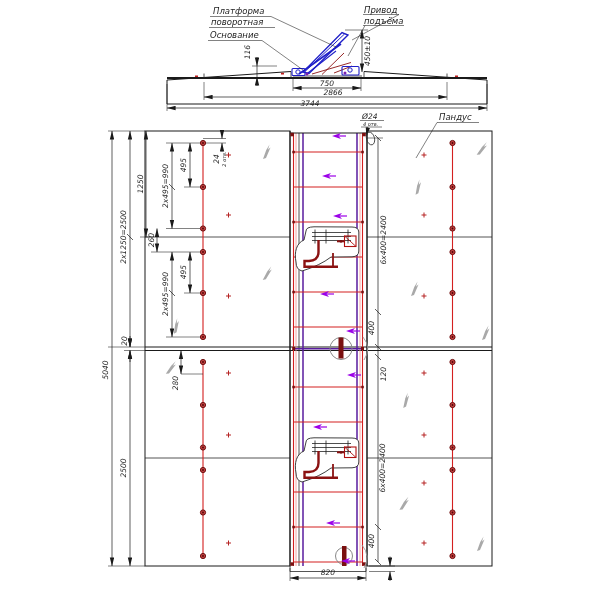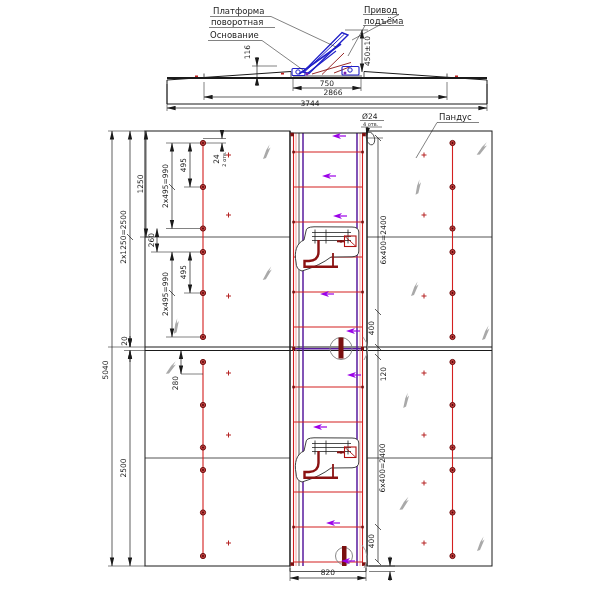--- a/index.html
+++ b/index.html
@@ -1,16 +1,16 @@
 <!DOCTYPE html>
 <html><head>
 <meta charset="utf-8">
 <style>
   html,body{margin:0;padding:0;background:#fff;}
-  .sheet{width:600px;height:584px;position:relative;background:#fff;overflow:hidden;}
+  .sheet{width:600px;height:584px;position:relative;background:#fff;overflow:hidden;font-style:italic;}
   svg{display:block;}
   text{font-family:"DejaVu Sans",sans-serif;font-size:7.5px;fill:#1d1d1d;}
   text.lbl{font-size:8.5px;}
   text.sm{font-size:5px;}
   .dim{stroke:#1a1a1a;stroke-width:.7;fill:none;}
   .ext{stroke:#1a1a1a;stroke-width:.55;fill:none;}
   .out{stroke:#1a1a1a;stroke-width:1;fill:none;}
   .thin{stroke:#2a2a2a;stroke-width:.8;fill:none;}
   .red{stroke:#d42020;stroke-width:1.1;fill:none;}
   .pink{stroke:#f09090;stroke-width:.8;fill:none;}

